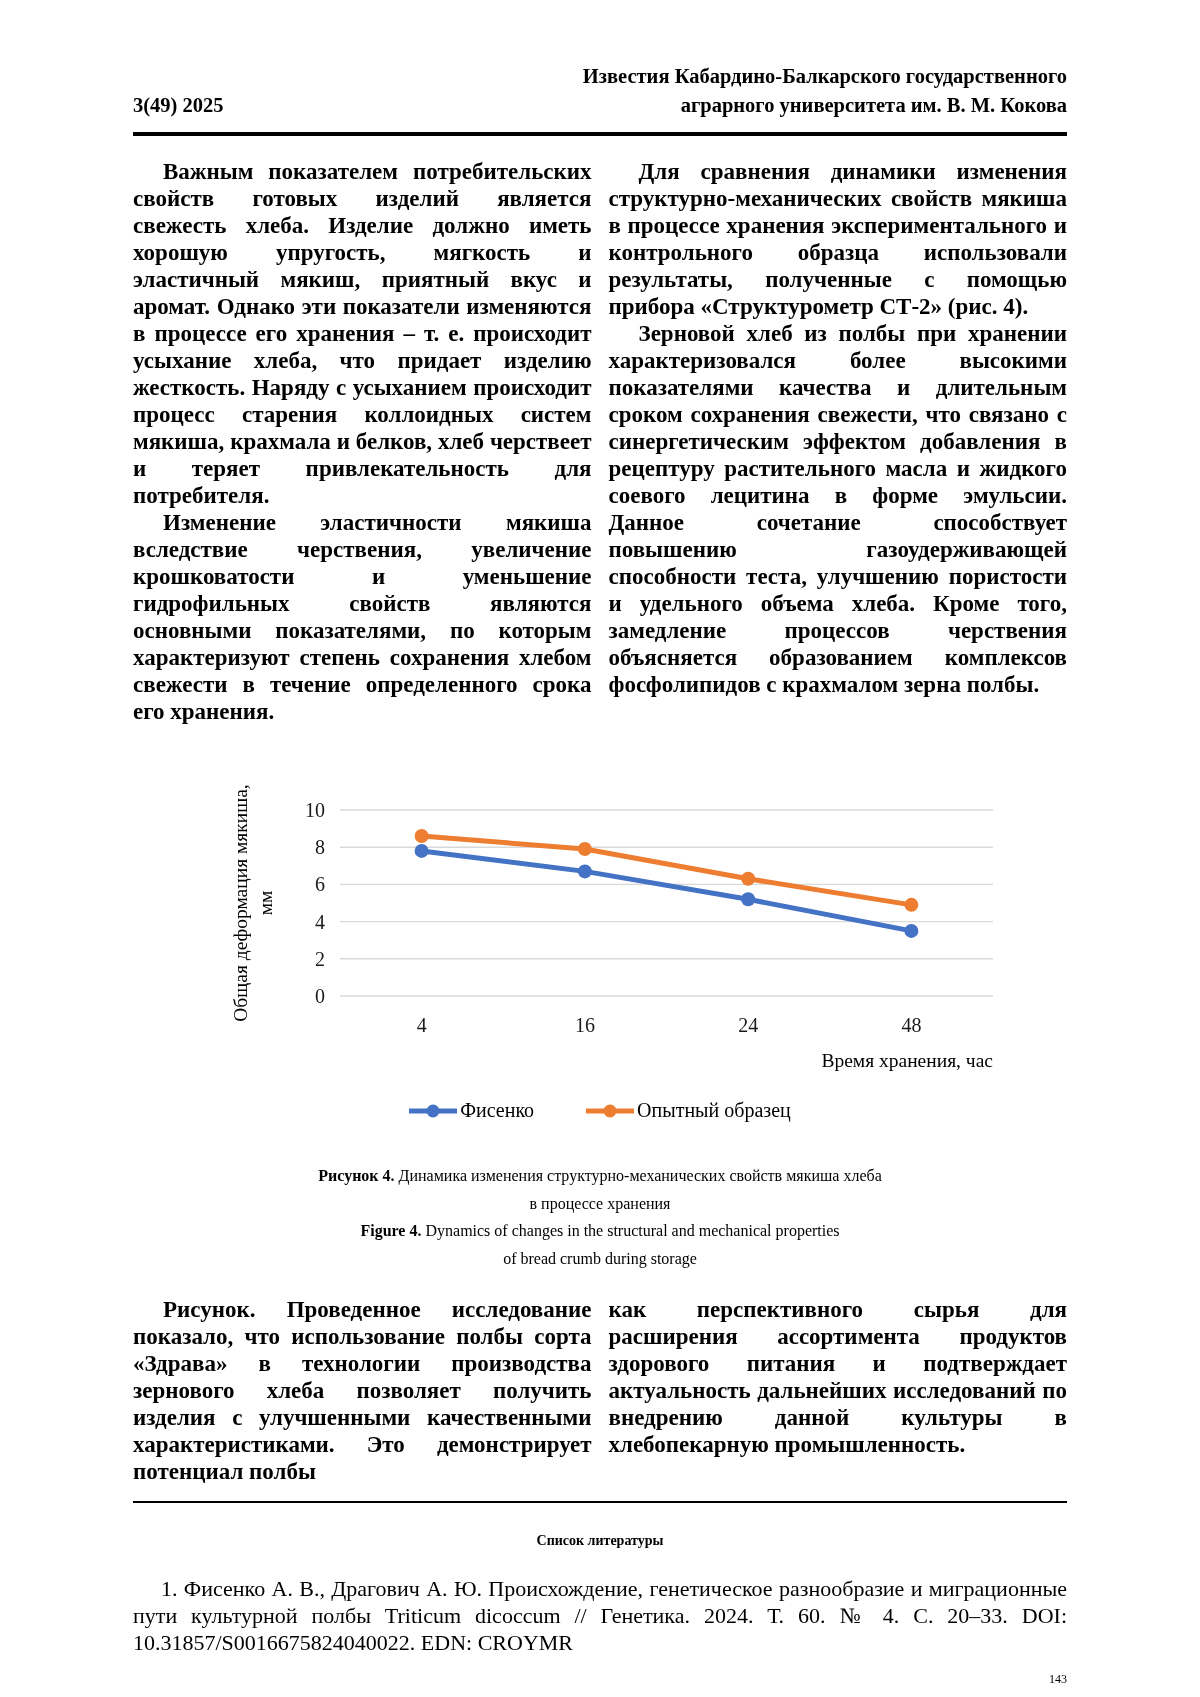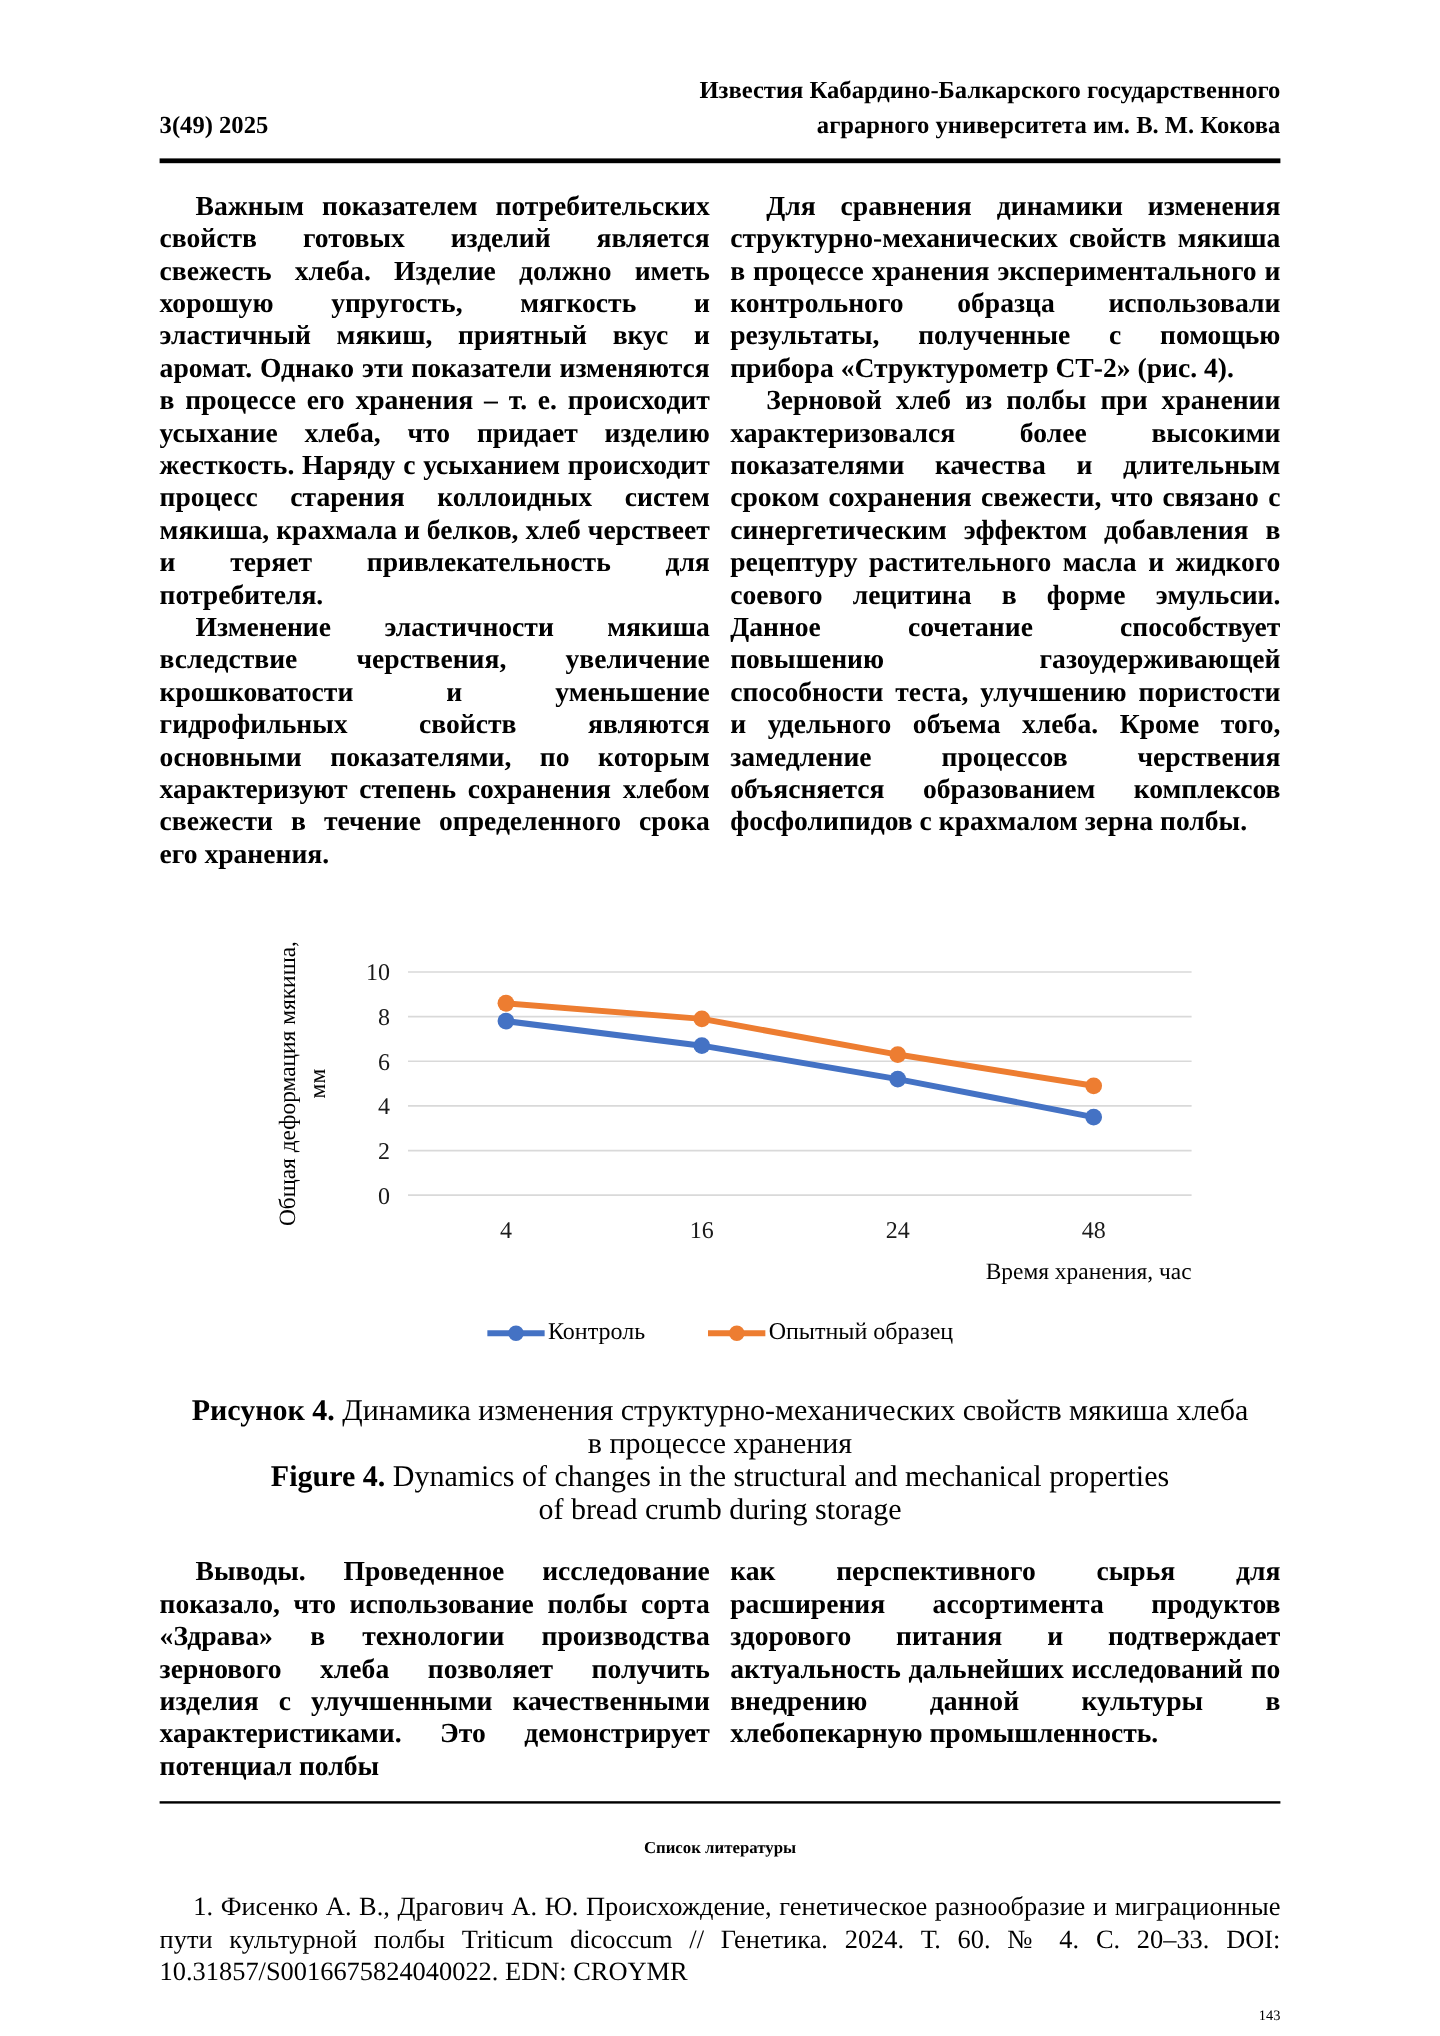--- a/index.html
+++ b/index.html
@@ -24,21 +24,21 @@
     position:absolute;left:120px;top:150px;width:320px;
     transform:translate(-50%,-50%) rotate(-90deg);
     text-align:center;font-size:19.5px;line-height:25px;white-space:nowrap;
   }
   .chart-svg{position:absolute;left:0;top:0;}
   .chart-svg text{font-family:"Liberation Serif",serif;font-size:20px;fill:#1a1a1a;}
   .x-axis-label{position:absolute;left:207px;width:653px;top:297px;text-align:right;font-size:19.5px;}
   .legend{display:flex;justify-content:center;align-items:center;gap:52px;margin-top:16px;font-size:20px;}
   .legend-item{display:inline-flex;align-items:center;gap:3px;}
   
-  .figcap{margin-top:40px;text-align:center;font-size:25px;line-height:27.5px;}
+  .figcap{margin-top:40px;text-align:center;font-size:16px;line-height:27.5px;}
   .figcap b{font-weight:bold;}
   
   .concl{margin-top:24px;}
   
   .ref-heading{text-align:center;font-weight:bold;font-size:14px;margin-top:30px;}
   .refs{margin-top:26px;font-size:22px;line-height:27px;text-align:justify;}
   .refs p{margin:0;text-indent:28px;}
   .page-number{text-align:right;font-size:12px;margin-top:16px;}
 </style>
 </head>
@@ -102,42 +102,42 @@
           <circle cx="778.375" cy="151.85999999999999" r="7" fill="#ED7D31"></circle>
         </svg>
       <div class="x-axis-label">Время хранения, час</div>
     </div>
     <div class="legend" id="chartLegend">
         <span class="legend-item">
           <svg width="48" height="14">
             <line x1="0" y1="7" x2="48" y2="7" stroke="#4472C4" stroke-width="5"></line>
             <circle cx="24" cy="7" r="6.5" fill="#4472C4"></circle>
           </svg>
-          <span>Контроль</span>
+          <span>Фисенко</span>
         </span>
         <span class="legend-item">
           <svg width="48" height="14">
             <line x1="0" y1="7" x2="48" y2="7" stroke="#ED7D31" stroke-width="5"></line>
             <circle cx="24" cy="7" r="6.5" fill="#ED7D31"></circle>
           </svg>
           <span>Опытный образец</span>
         </span>
       </div>
 
     <figcaption class="figcap">
       <div><b>Рисунок 4.</b><span> Динамика изменения структурно-механических свойств мякиша хлеба</span></div>
       <div>в процессе хранения</div>
       <div><b>Figure 4.</b><span> Dynamics of changes in the structural and mechanical properties</span></div>
       <div>of bread crumb during storage</div>
     </figcaption>
   </figure>
 
   <section class="two-col concl">
     <div class="col">
-      <p><b>Выводы.</b><span> Проведенное исследование показало, что использование полбы сорта «Здрава» в технологии производства зернового хлеба позволяет получить изделия с улучшенными качественными характеристиками. Это демонстрирует потенциал полбы</span></p>
+      <p><b>Рисунок.</b><span> Проведенное исследование показало, что использование полбы сорта «Здрава» в технологии производства зернового хлеба позволяет получить изделия с улучшенными качественными характеристиками. Это демонстрирует потенциал полбы</span></p>
     </div>
     <div class="col">
       <p style="text-indent:0;">как перспективного сырья для расширения ассортимента продуктов здорового питания и подтверждает актуальность дальнейших исследований по внедрению данной культуры в хлебопекарную промышленность.</p>
     </div>
   </section>
 
   <div class="rule-thin"></div>
 
   <div class="ref-heading">Список литературы</div>
 

